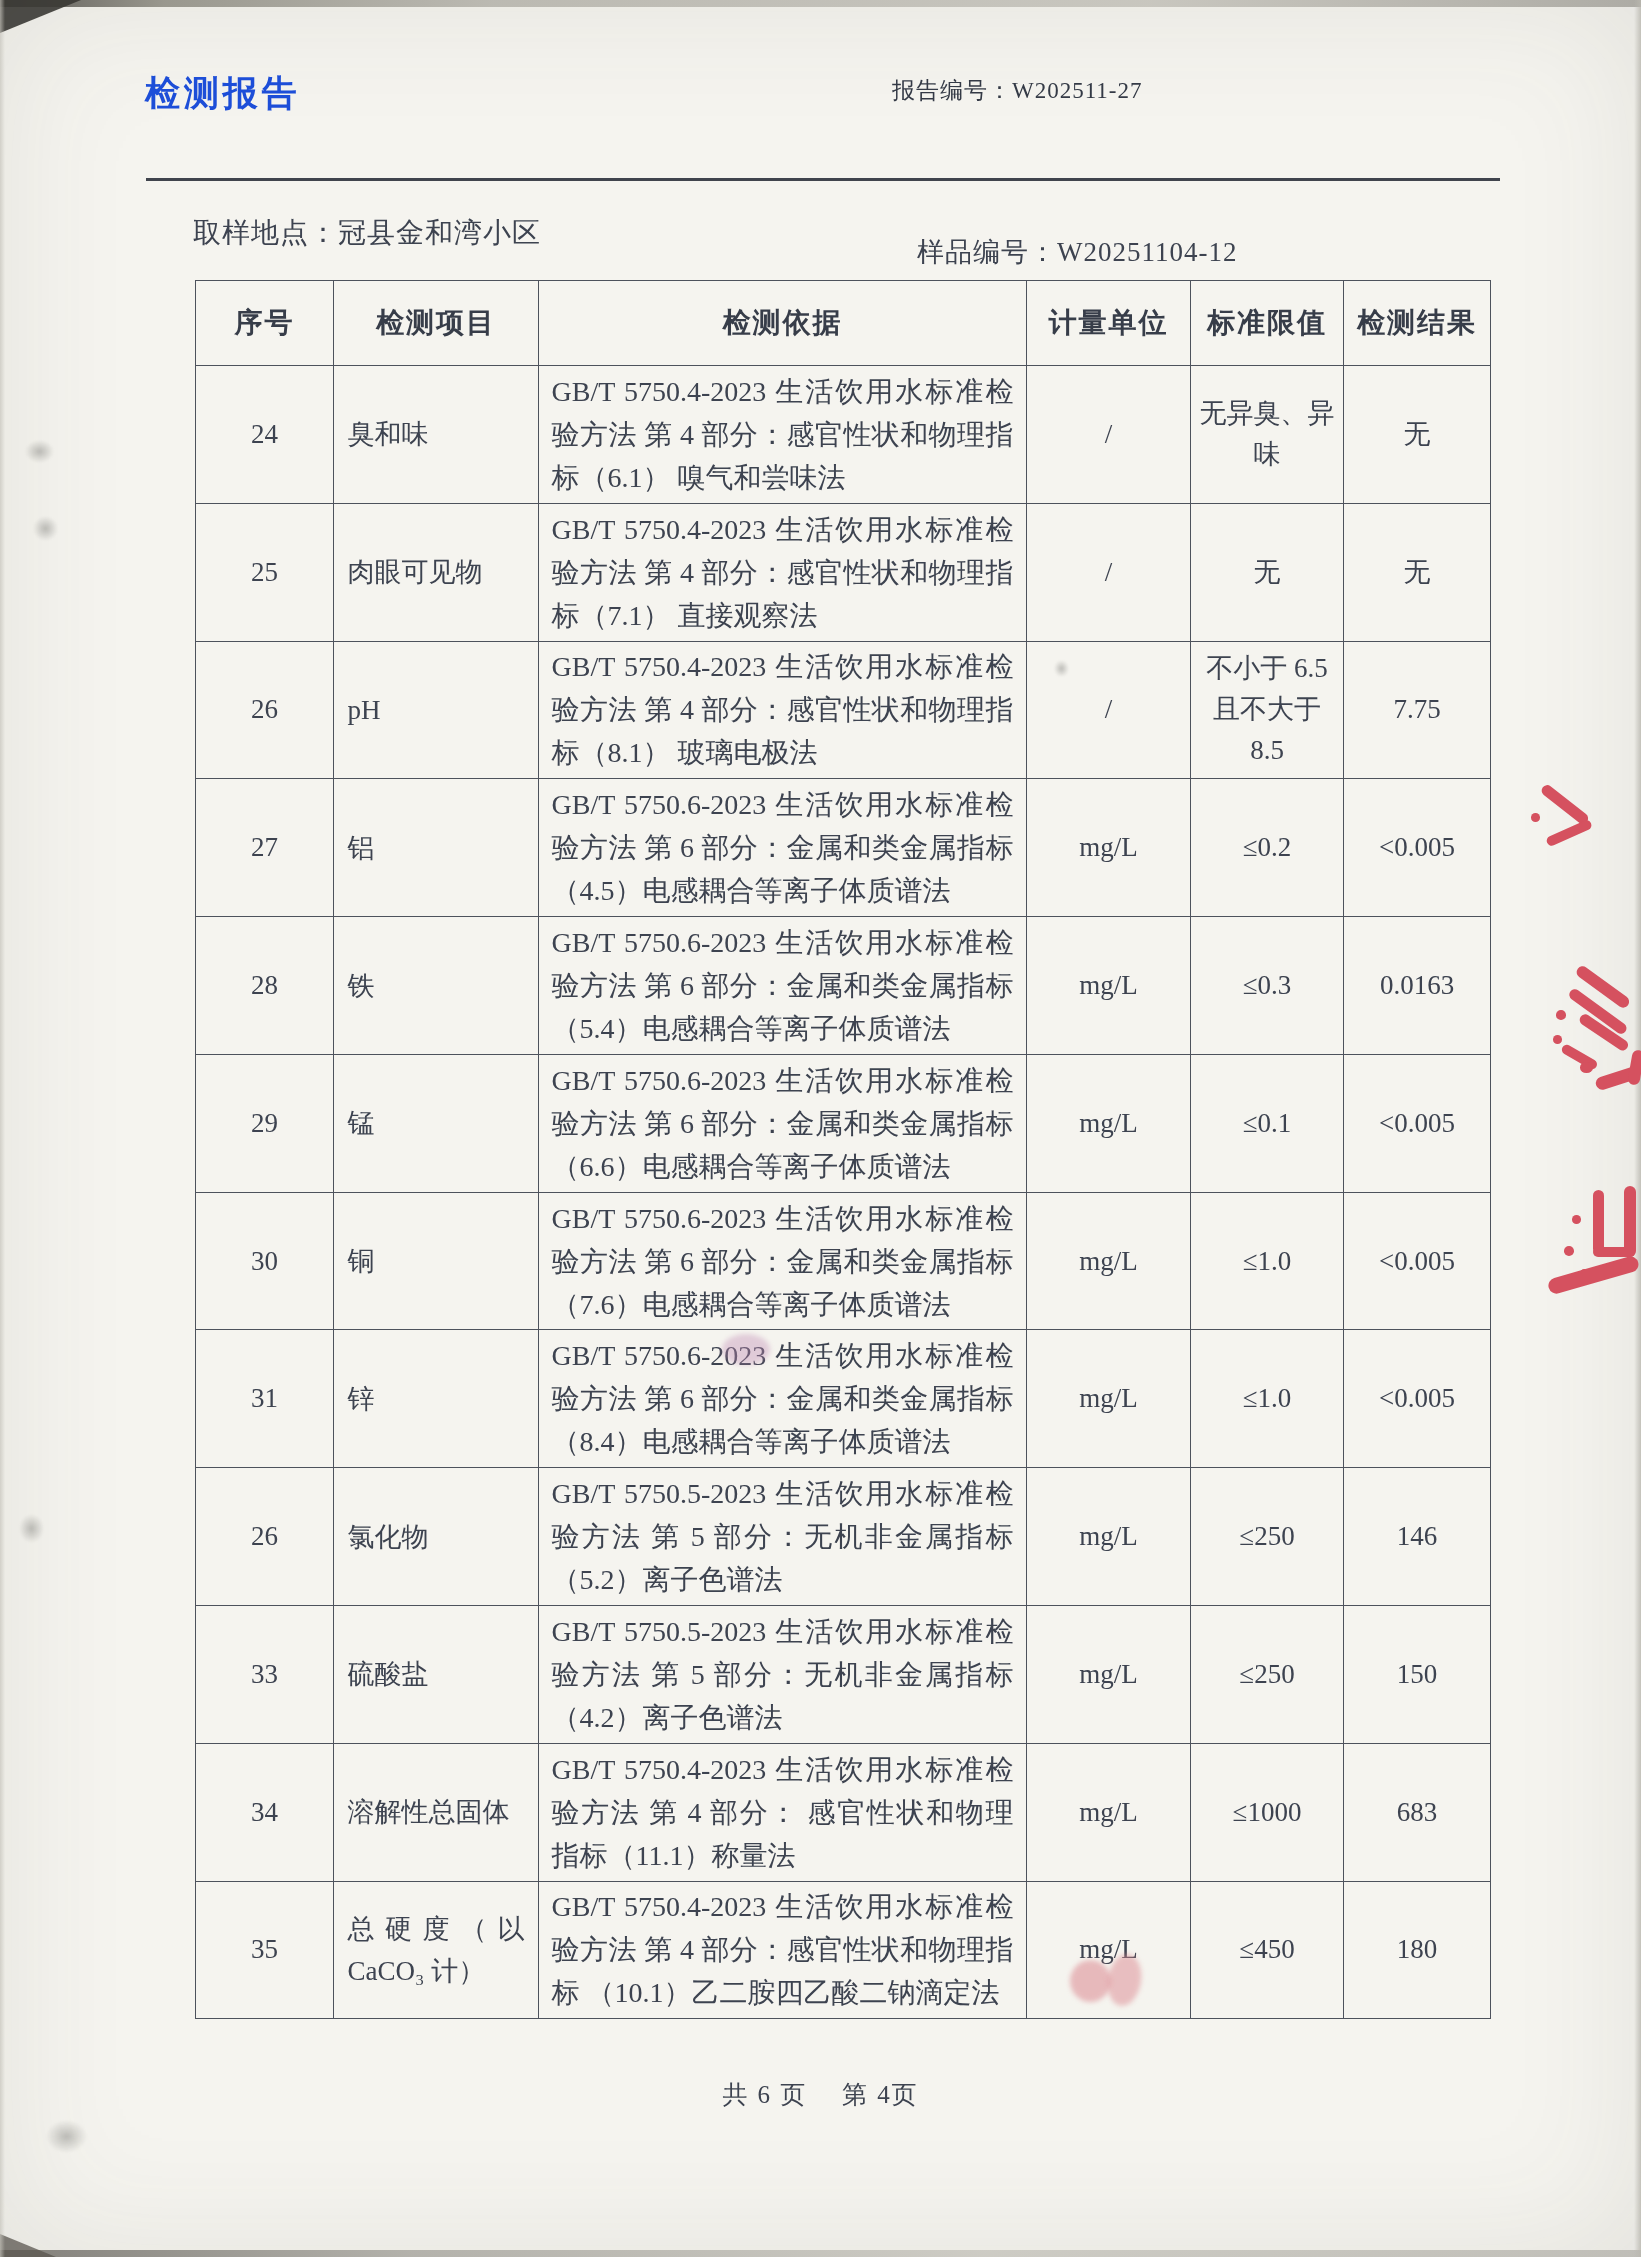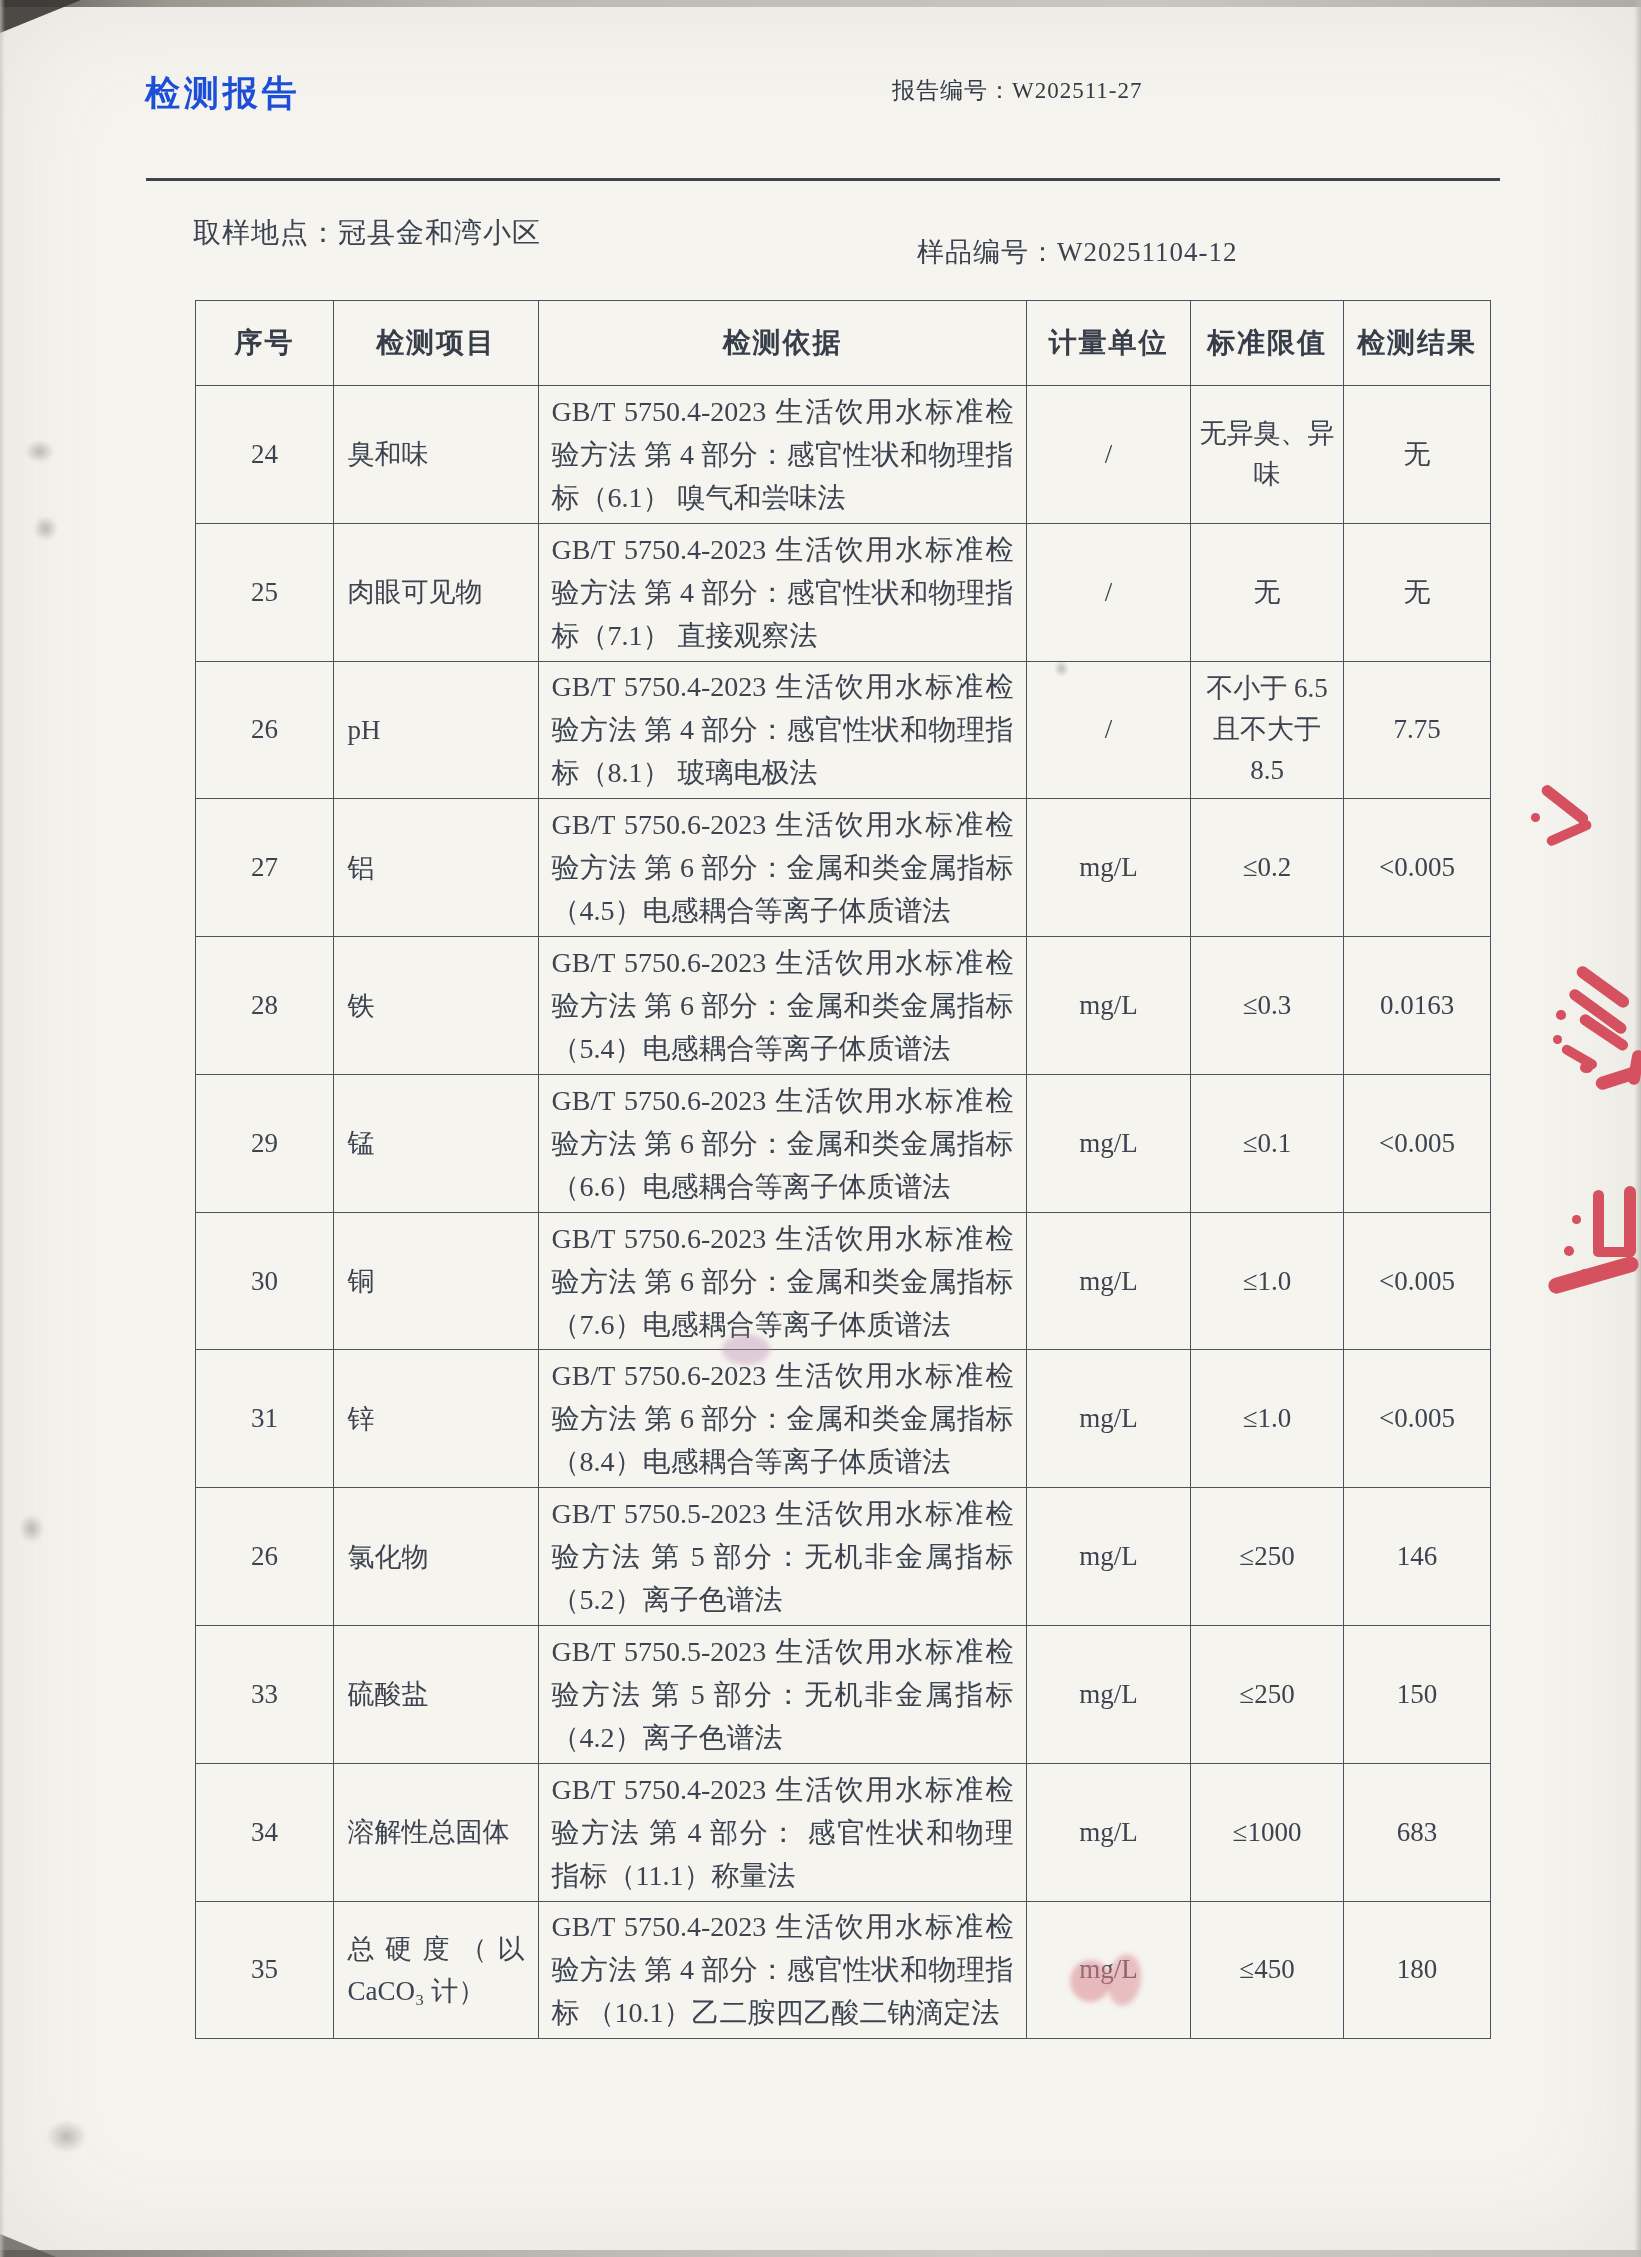--- a/index.html
+++ b/index.html
@@ -34,21 +34,21 @@
   :root{--red:#d5515f;}
 
   
   .title{position:absolute;left:145px;top:70px;font-size:35px;font-weight:700;letter-spacing:3.9px;color:#1d4ed8;}
   .report-no{position:absolute;left:892px;top:75px;font-size:23px;letter-spacing:1px;color:#343a46;}
   .hr-rule{position:absolute;left:146px;top:178px;width:1354px;height:2.9px;background:#40444d;}
   .sampling{position:absolute;left:145px;top:214px;font-size:28px;letter-spacing:1px;margin-left:48px;}
   .sample-no{position:absolute;left:917px;top:234px;font-size:27px;letter-spacing:1px;}
 
   
-  .tbl-wrap{position:absolute;left:153px;top:300px;padding-left:42px;}
+  .tbl-wrap{position:absolute;left:153px;top:280px;padding-left:42px;}
   table{border-collapse:collapse;table-layout:fixed;width:1294px;}
   col.w-no{width:138px;} col.w-item{width:205px;} col.w-basis{width:488px;}
   col.w-unit{width:164px;} col.w-limit{width:153px;} col.w-result{width:147px;}
   th,td{border:1.9px solid #4d525c;vertical-align:middle;}
   thead tr{height:85px;}
   tbody tr{height:130px;}
   th{font-size:28px;font-weight:700;letter-spacing:1.9px;color:#373d49;text-align:center;}
   td{font-size:27px;color:#3d4350;}
   td.c-no{text-align:center;}
   td.c-item{text-align:justify;padding:5.8px 13.5px;line-height:42px;}
@@ -184,20 +184,21 @@
             <td class="c-item">总硬度（以 CaCO₃ 计）</td>
             <td class="c-basis">GB/T 5750.4-2023 生活饮用水标准检验方法 第 4 部分：感官性状和物理指标 （10.1）乙二胺四乙酸二钠滴定法</td>
             <td class="c-unit">mg/L</td>
             <td class="c-limit">≤450</td>
             <td class="c-result">180</td>
           </tr>
         </tbody>
     </table>
   </div>
 
+  <div class="footer">共 6 页　 第 4页</div>
 
   <div class="edge-top"></div>
   <div class="corner-tl"></div>
   <div class="edge-bottom"></div>
   <div class="corner-bl"></div>
   <div class="edge-right"></div>
   <div class="edge-left"></div>
 
   <div class="mark smudge" style="left:25px;top:440px;width:29px;height:23px"></div>
   <div class="mark smudge" style="left:33px;top:516px;width:25px;height:25px"></div>

